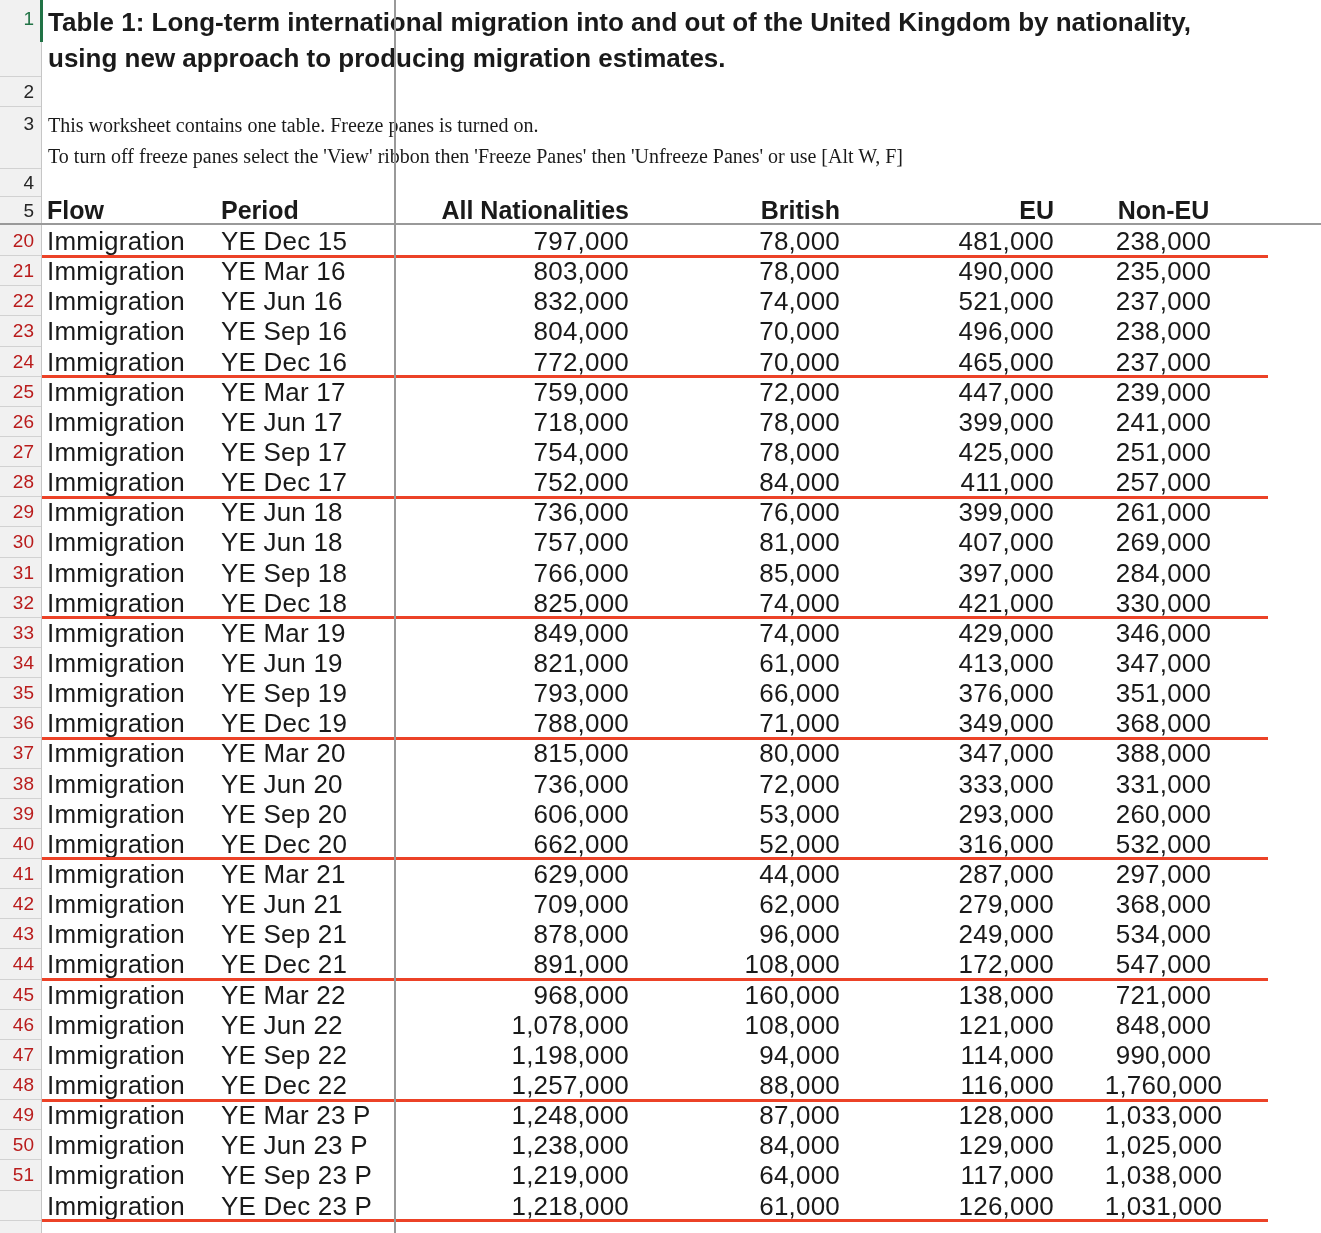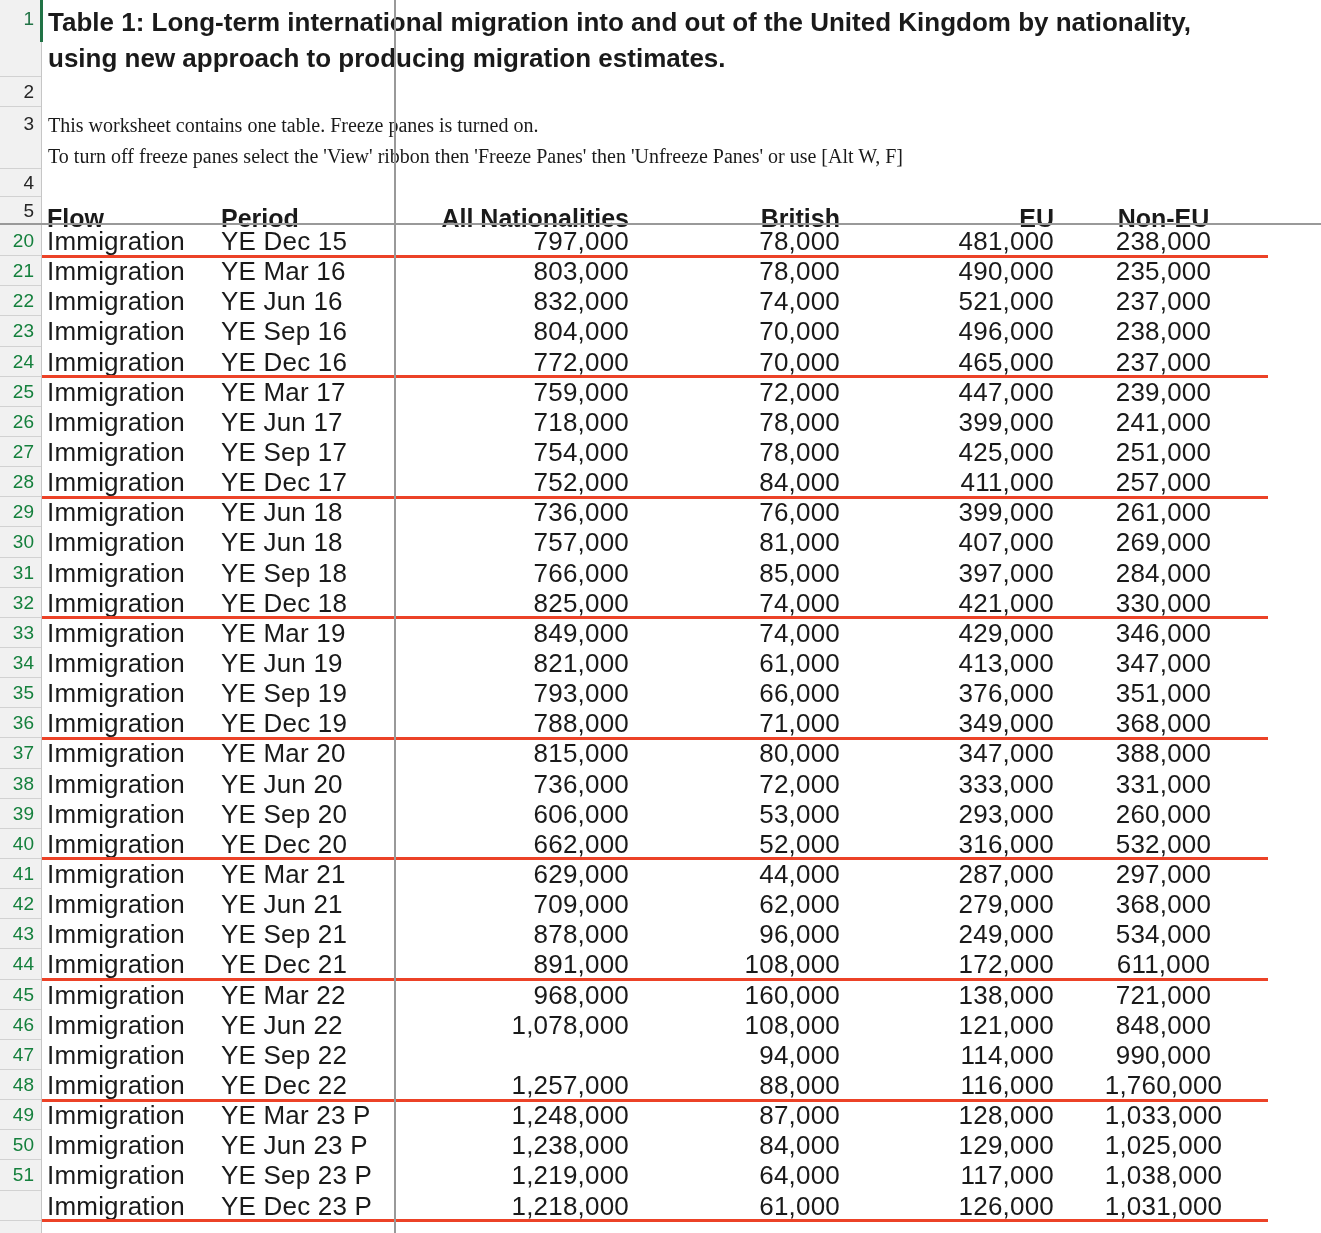--- a/index.html
+++ b/index.html
@@ -38,21 +38,21 @@
     font-size: 26px; font-weight: bold; line-height: 36px;
     z-index: 1; white-space: nowrap;
   }
   #notes {
     position: absolute; left: 48px; top: 110px; width: 1268px;
     font-size: 20px; line-height: 31px;
     z-index: 1; white-space: nowrap; font-family: Liberation Serif, serif;
   }
 
   
-  #header-row { position: absolute; left: 0; top: 204px; height: 28px; width: 100%; z-index: 1; }
+  #header-row { position: absolute; left: 0; top: 196px; height: 28px; width: 100%; z-index: 1; }
   .hc { position: absolute; top: 0; height: 28px; line-height: 28px; font-weight: bold; font-size: 25px; white-space: nowrap; }
 
   
   .col-flow   { left: 47px;   width: 172px; }
   .col-period { left: 221px;  width: 172px; }
   .col-all    { left: 398px;  width: 231px; text-align: right; }
   .col-brit   { left: 641px;  width: 199px; text-align: right; }
   .col-eu     { left: 855px;  width: 199px; text-align: right; }
   .col-noneu  { left: 1064px; width: 199px; text-align: center; }
 
@@ -61,21 +61,21 @@
   #vfreeze { position: absolute; left: 394px; top: 0; width: 2px; height: 1233px; background: var(--freeze-line, #999); z-index: 5; }
   #sel-green { position: absolute; left: 40px; top: 0; width: 3px; height: 42px; background: var(--selection-green, #217346); z-index: 7; }
 
   
   #rows { position: absolute; left: 0; top: 226px; width: 1321px; z-index: 1; }
   .row { position: relative; height: 30.15px; }
   .rnum {
     position: absolute; left: 0; top: 0; width: 41px; height: 100%;
     background: var(--gutter-bg, #f1f1f1);
     border-bottom: 1px solid #d2d2d2;
-    font-size: 19px; color: #15803d; text-align: right;
+    font-size: 19px; color: #b91c1c; text-align: right;
     padding-right: 7px; line-height: 30px;
   }
   .c {
     position: absolute; top: 0; height: 100%;
     font-size: 26px; line-height: 30.15px; letter-spacing: 0.2px;
     white-space: nowrap; color: #1a1a1a;
   }
   .redline {
     display: none;
     position: absolute; left: 42px; bottom: -1.5px;
@@ -358,21 +358,21 @@
     <div class="c col-noneu">534,000</div>
 
   </div>
       <div class="row underlined">
     <div class="rnum">44</div>
     <div class="c col-flow">Immigration</div>
     <div class="c col-period">YE Dec 21</div>
     <div class="c col-all">891,000</div>
     <div class="c col-brit">108,000</div>
     <div class="c col-eu">172,000</div>
-    <div class="c col-noneu">611,000</div>
+    <div class="c col-noneu">547,000</div>
     <div class="redline"></div>
   </div>
       <div class="row">
     <div class="rnum">45</div>
     <div class="c col-flow">Immigration</div>
     <div class="c col-period">YE Mar 22</div>
     <div class="c col-all">968,000</div>
     <div class="c col-brit">160,000</div>
     <div class="c col-eu">138,000</div>
     <div class="c col-noneu">721,000</div>
@@ -385,20 +385,21 @@
     <div class="c col-all">1,078,000</div>
     <div class="c col-brit">108,000</div>
     <div class="c col-eu">121,000</div>
     <div class="c col-noneu">848,000</div>
 
   </div>
       <div class="row">
     <div class="rnum">47</div>
     <div class="c col-flow">Immigration</div>
     <div class="c col-period">YE Sep 22</div>
+    <div class="c col-all">1,198,000</div>
     <div class="c col-brit">94,000</div>
     <div class="c col-eu">114,000</div>
     <div class="c col-noneu">990,000</div>
 
   </div>
       <div class="row underlined">
     <div class="rnum">48</div>
     <div class="c col-flow">Immigration</div>
     <div class="c col-period">YE Dec 22</div>
     <div class="c col-all">1,257,000</div>

